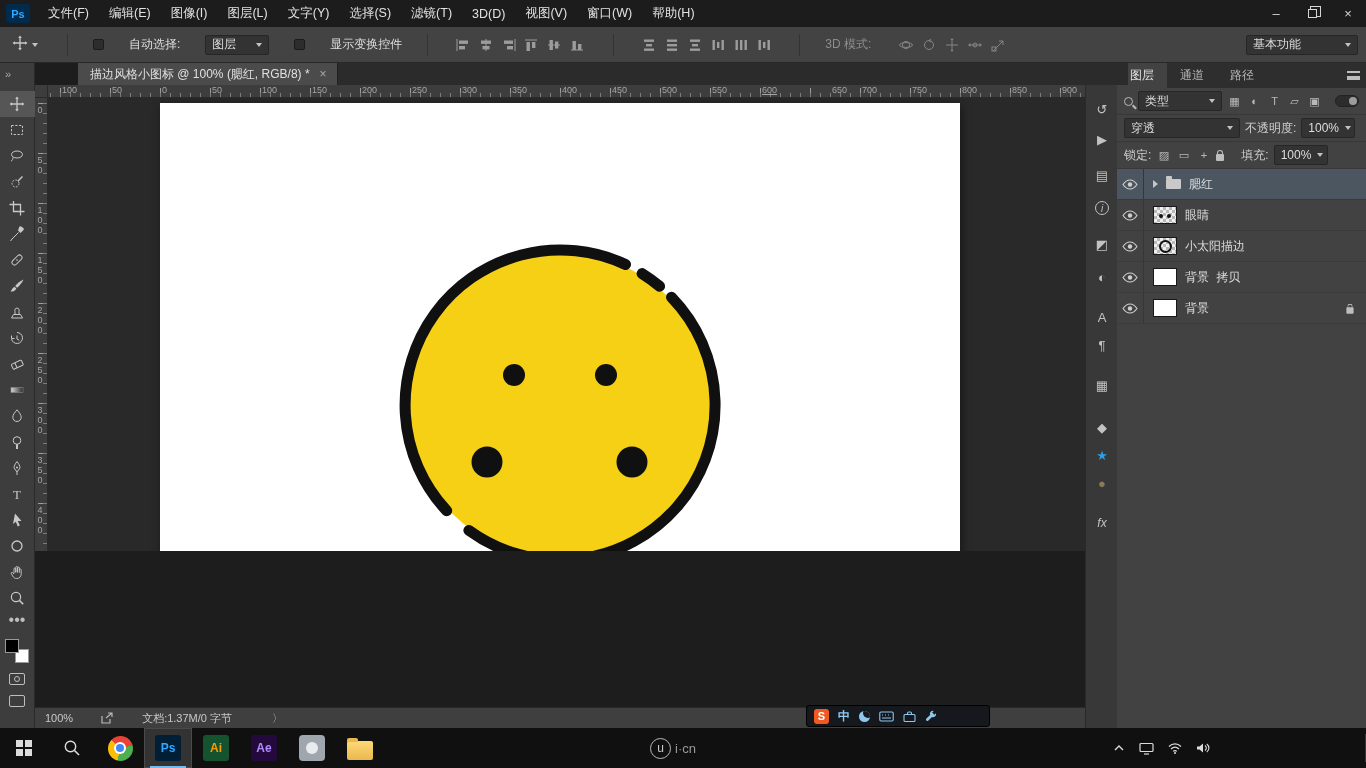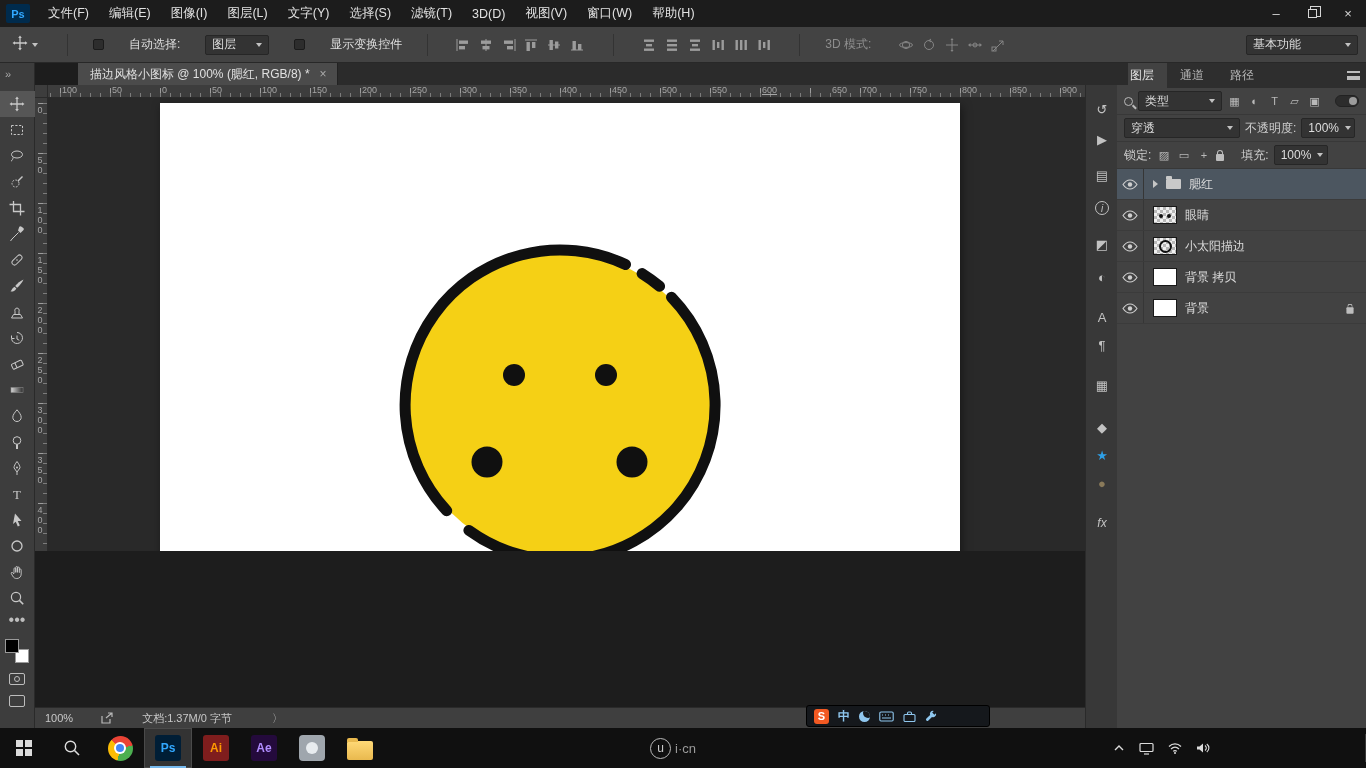--- a/index.html
+++ b/index.html
@@ -106,21 +106,21 @@
   .search-glass::after { content:""; position:absolute; left:7px; top:8px; width:5px; height:1.6px; background:#b9b9b9; transform:rotate(45deg); }
   .toggle { width:24px; height:12px; background:#2c2c2c; border:1px solid #222; border-radius:6px; position:relative; margin-left:auto; }
   .toggle::before { content:""; position:absolute; right:1px; top:1px; width:8px; height:8px; border-radius:50%; background:#9c9c9c; }
   .w54{width:54px;} .w116{width:116px;}
   .plabel { color:#cfcfcf; font-size:12px; white-space:nowrap; }
   .mini-lock { width:8px; height:7px; background:#bdbdbd; border-radius:1px; position:relative; margin-top:4px; }
   .mini-lock::before { content:""; position:absolute; top:-4px; left:1px; width:4px; height:4px;
     border:1.3px solid #bdbdbd; border-bottom:none; border-radius:3px 3px 0 0; }
 
   #layer-list { }
-  .layer-row { display:flex; align-items:center; height:31px; border-bottom:1px solid #3b3b3b; }
+  .layer-row { display:flex; align-items:center; height:31px; border-bottom:1px solid #3b3b3b;font-family:Liberation Mono, monospace; }
   .layer-row.selected { background:#4c5660; }
   .eye-cell { width:27px; align-self:stretch; display:flex; align-items:center; justify-content:center;
     border-right:1px solid #363636; }
   .row-body { display:flex; align-items:center; gap:8px; padding-left:9px; flex:1; }
   .lname { color:#dcdcdc; font-size:12px; }
   .disc { width:0; height:0; border-top:4px solid transparent; border-bottom:4px solid transparent; border-left:5px solid #c5c5c5; }
   .folder-ico { width:15px; height:10px; background:#c9c9c9; border-radius:1px; position:relative; }
   .folder-ico::before { content:""; position:absolute; top:-3px; left:0; width:6px; height:3px; background:#c9c9c9; border-radius:1px 1px 0 0; }
   .thumb { width:24px; height:18px; border:1px solid #181818; background:#fff; position:relative;
     background-image:linear-gradient(45deg,#b8b8b8 25%,transparent 25%,transparent 75%,#b8b8b8 75%),
@@ -153,21 +153,21 @@
   .task-cell.active::after { content:""; position:absolute; left:6px; right:6px; bottom:0; height:2px; background:#76b9ed; }
   .start-ico { display:grid; grid-template-columns:7.5px 7.5px; grid-template-rows:7.5px 7.5px; gap:1.5px; }
   .start-ico i { background:#dcdcdc; }
   .chrome { width:25px; height:25px; border-radius:50%; position:relative;
     background:conic-gradient(from -45deg,#ea4335 0 120deg,#4caf50 120deg 240deg,#fbbc05 240deg 360deg); }
   .chrome::before { content:""; position:absolute; inset:6.5px; background:#fff; border-radius:50%; }
   .chrome::after { content:""; position:absolute; inset:8.5px; background:#4285f4; border-radius:50%; }
   .tile { width:26px; height:26px; border-radius:3px; display:flex; align-items:center; justify-content:center;
     font-weight:bold; font-size:12px; }
   .tile.ps { background:#001e36; color:#31a8ff; }
-  .tile.ai { background:#7f1d1d; color:#ff9a00; }
+  .tile.ai { background:#14532d; color:#ff9a00; }
   .tile.ae { background:#240a3c; color:#b18cff; }
   .gray-tile { width:26px; height:26px; border-radius:4px; background:#9fa6ad; display:flex; align-items:center; justify-content:center; }
   .gray-tile::before { content:""; width:12px; height:12px; border-radius:50%; background:#e8ecef; }
   .folder-tile { width:26px; height:19px; background:linear-gradient(#ffd977,#e9b94e); border-radius:2px; position:relative; margin-top:4px; }
   .folder-tile::before { content:""; position:absolute; top:-3px; left:0; width:11px; height:4px; background:#e9b94e; border-radius:2px 2px 0 0; }
   #task-center { position:absolute; left:650px; top:0; height:40px; display:flex; align-items:center; gap:4px; }
   .uicn-circle { width:21px; height:21px; border:1.6px solid #b9b9b9; border-radius:50%; color:#cccccc;
     font-size:12px; display:flex; align-items:center; justify-content:center; }
   .uicn-label { color:#9a9a9a; font-size:13px; }
   #tray { position:absolute; right:156px; top:0; height:40px; display:flex; align-items:center; gap:14px; }

